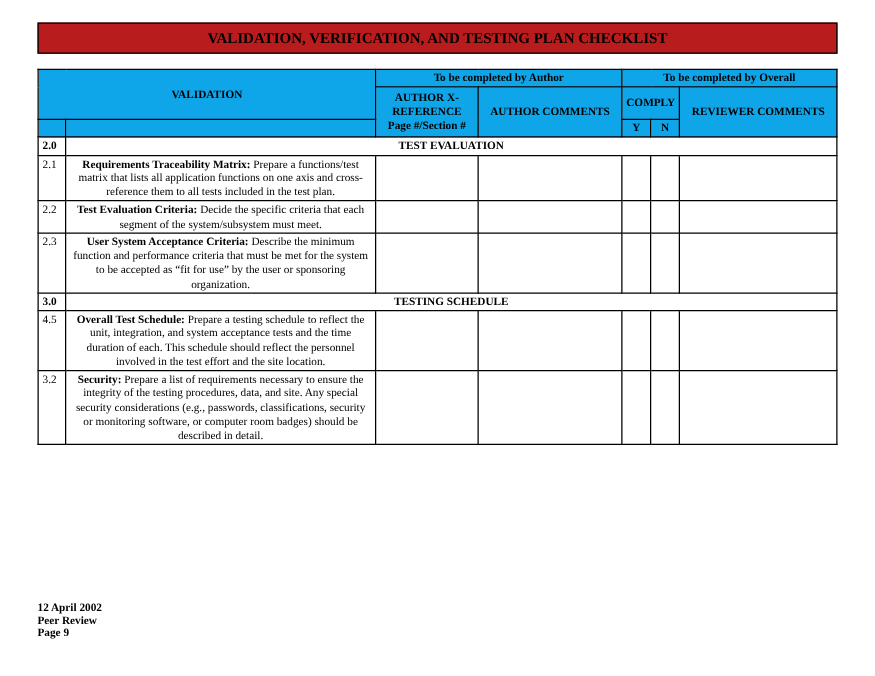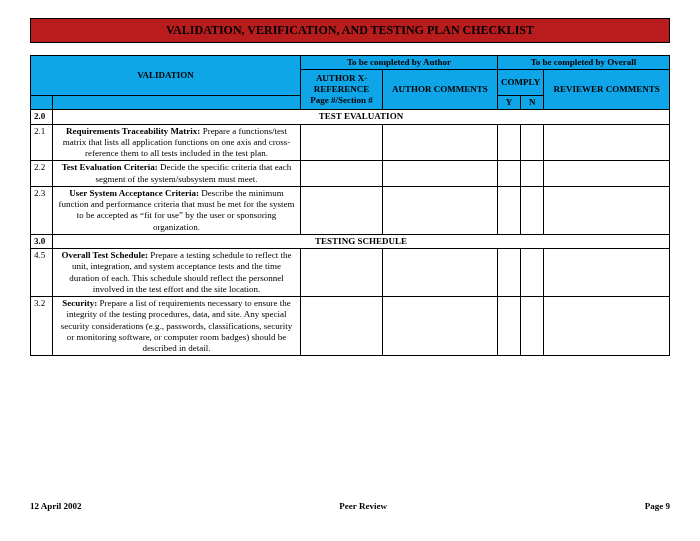--- a/index.html
+++ b/index.html
@@ -50,20 +50,21 @@
   .rev { width: auto; }
   .footer {
     position: absolute;
     bottom: 30px;
     left: 30px;
     right: 30px;
     display: flex;
     justify-content: space-between;
     font-weight: bold;
     font-size: 9px;
+    flex-direction: column;
   }
   b.lead { font-weight: bold; }
 </style>
 </head>
 <body>
 
 <div class="title-bar">VALIDATION, VERIFICATION, AND TESTING PLAN CHECKLIST</div>
 
 <table>
   <tbody>

